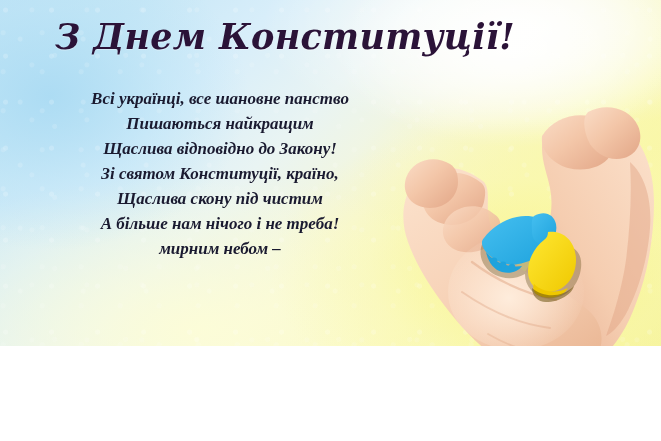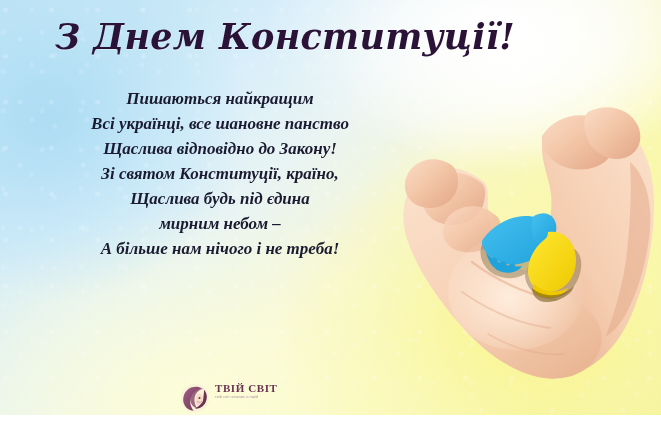--- a/index.html
+++ b/index.html
@@ -3,21 +3,21 @@
 <meta charset="utf-8">
 <style>
   html, body {
     margin: 0;
     padding: 0;
     background: #ffffff;
   }
   #card {
     position: relative;
     width: 661px;
-    height: 415px;
+    height: 346px;
     overflow: hidden;
     font-family: "Liberation Serif", serif;
     
     background:
       radial-gradient(ellipse 55% 45% at 78% 8%, rgba(255,255,255,0.95) 0%, rgba(255,255,255,0.0) 70%),
       radial-gradient(ellipse 60% 50% at 96% 52%, rgba(250,248,170,0.85) 0%, rgba(250,248,170,0.0) 72%),
       radial-gradient(ellipse 70% 60% at 30% 95%, rgba(253,253,215,0.9) 0%, rgba(253,253,215,0.0) 75%),
       linear-gradient(135deg,
         #bfe3f5 0%,
         #c7e7f6 14%,
@@ -286,29 +286,29 @@
 
       <path d="M58 96 C70 106, 88 106, 100 94 C98 102, 86 110, 72 110
                C64 110, 58 104, 58 96 Z" fill="#6b5410" opacity="0.55"></path>
     </g>
   </svg>
 
   <h1 id="title">З Днем Конституції!</h1>
 
   <div id="poem">
     <div class="stanza">
+      <div class="verse-line">Всі українці, все шановне панство</div>
       <div class="verse-line">Пишаються найкращим</div>
-      <div class="verse-line">Всі українці, все шановне панство</div>
       <div class="verse-line">Щаслива відповідно до Закону!</div>
     </div>
     <div class="stanza">
       <div class="verse-line">Зі святом Конституції, країно,</div>
-      <div class="verse-line">Щаслива будь під єдина</div>
+      <div class="verse-line">Щаслива скону під чистим</div>
+      <div class="verse-line">А більше нам нічого і не треба!</div>
       <div class="verse-line">мирним небом –</div>
-      <div class="verse-line">А більше нам нічого і не треба!</div>
     </div>
   </div>
 
   <div id="logo">
     <svg id="logo-mark" viewBox="0 0 40 40" aria-hidden="true">
       <defs>
         <linearGradient id="hairGrad" x1="0" y1="0" x2="1" y2="1">
           <stop offset="0%" stop-color="#a05f86"></stop>
           <stop offset="100%" stop-color="#6b3352"></stop>
         </linearGradient>

